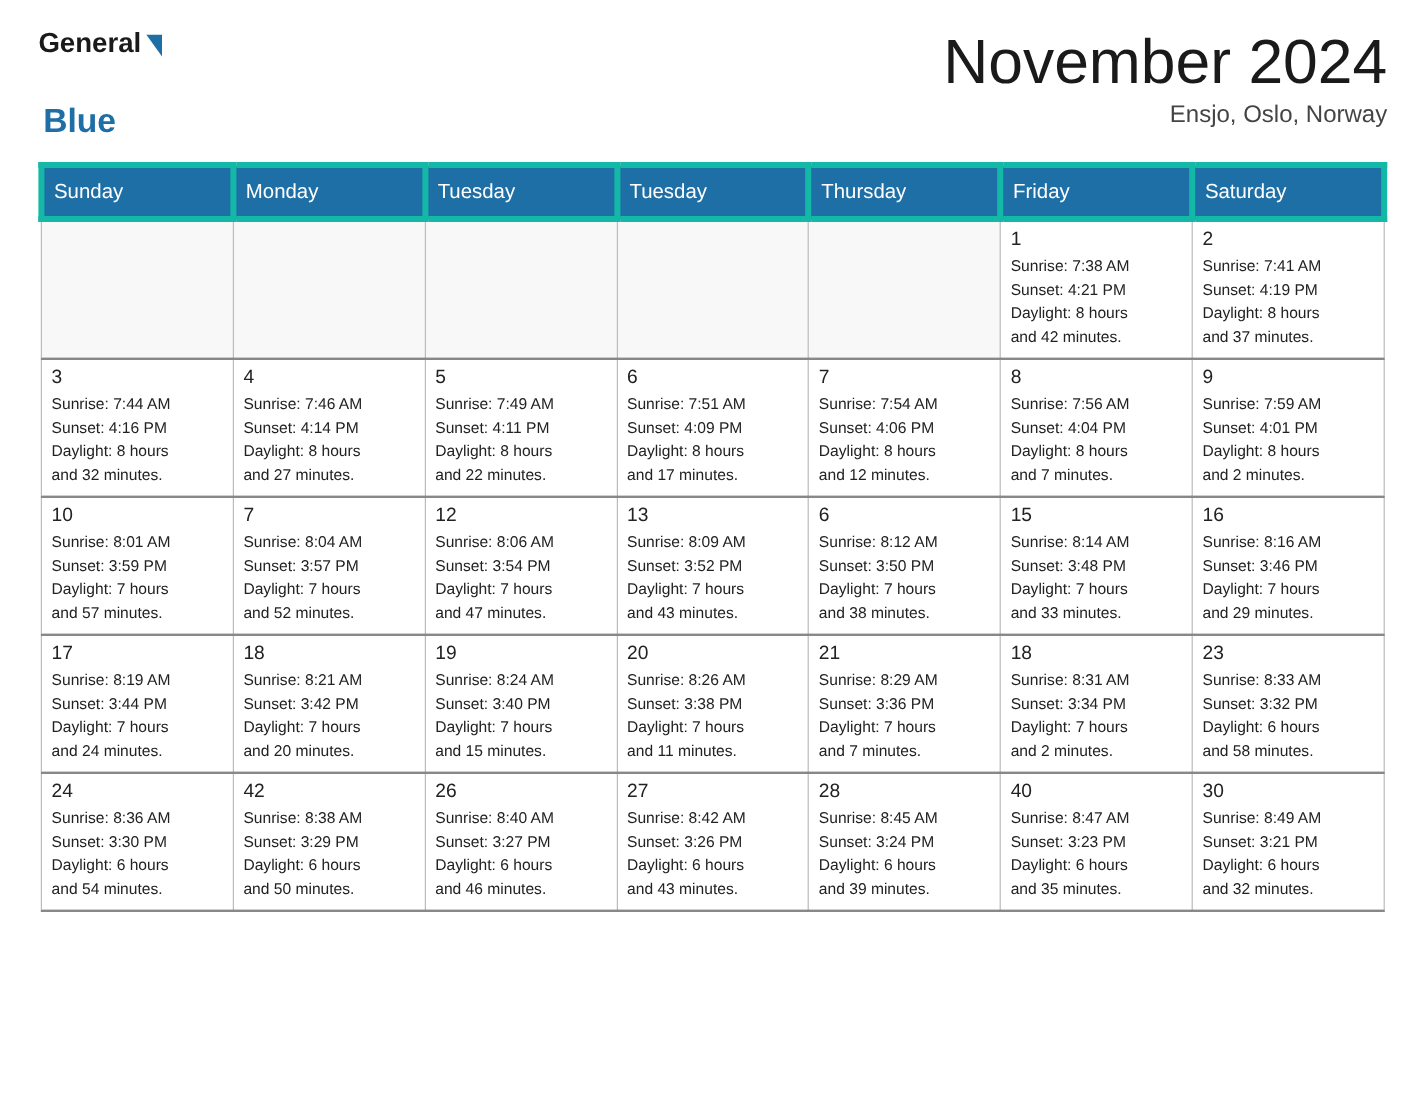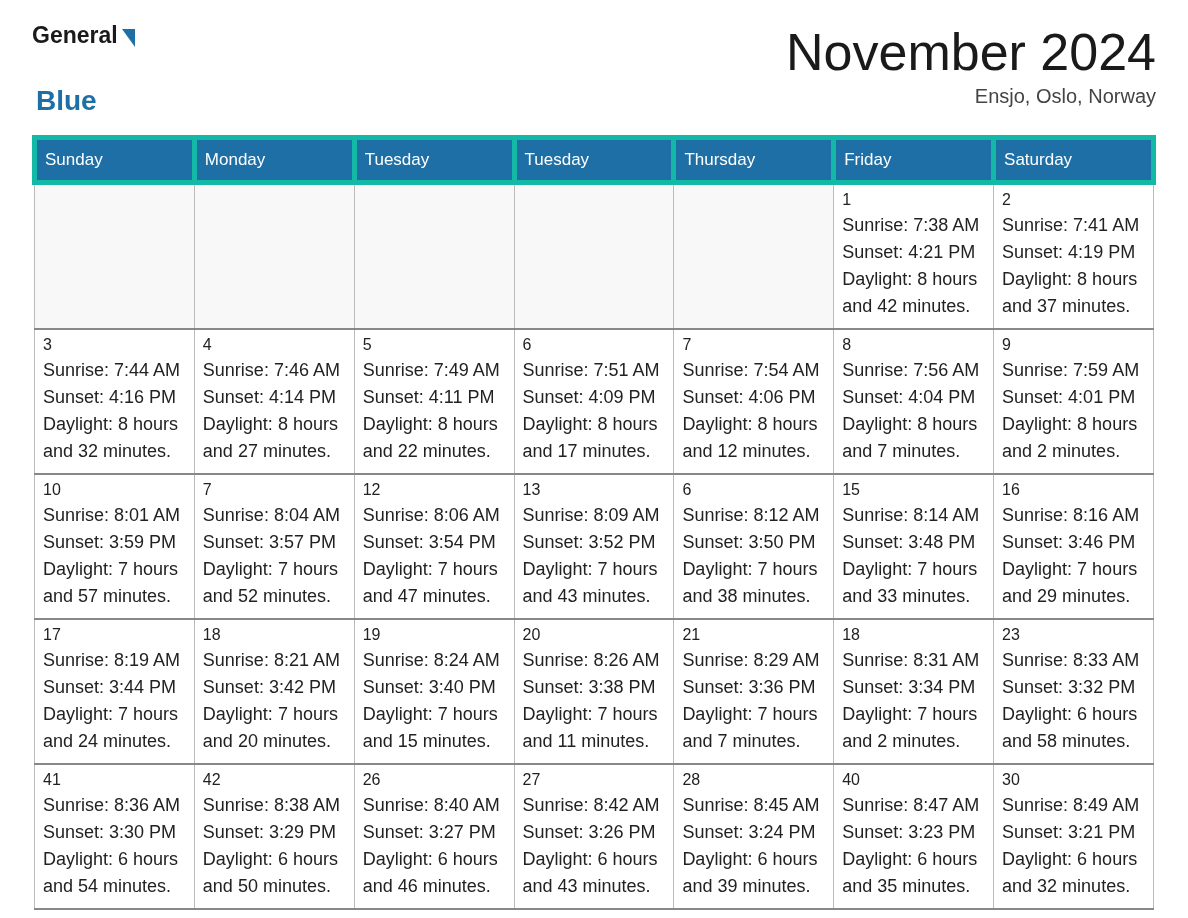--- a/index.html
+++ b/index.html
@@ -100,21 +100,21 @@
     }
 
     .day-number {
       font-size: 16px;
       font-weight: normal;
       margin-bottom: 3px;
       display: block;
     }
 
     .day-info {
-      font-size: 18px;
+      font-size: 13px;
       line-height: 1.5;
       color: #222;
     }
 
     .calendar tbody tr {
       border-bottom: 2px solid #888;
     }
 
     .empty-cell {
       background: #f8f8f8;
@@ -252,21 +252,21 @@
           <span class="day-number">18</span>
           <div class="day-info">Sunrise: 8:31 AM<br>Sunset: 3:34 PM<br>Daylight: 7 hours<br>and 2 minutes.</div>
         </td>
         <td>
           <span class="day-number">23</span>
           <div class="day-info">Sunrise: 8:33 AM<br>Sunset: 3:32 PM<br>Daylight: 6 hours<br>and 58 minutes.</div>
         </td>
       </tr>
       <tr>
         <td>
-          <span class="day-number">41</span>
+          <span class="day-number">24</span>
           <div class="day-info">Sunrise: 8:36 AM<br>Sunset: 3:30 PM<br>Daylight: 6 hours<br>and 54 minutes.</div>
         </td>
         <td>
           <span class="day-number">42</span>
           <div class="day-info">Sunrise: 8:38 AM<br>Sunset: 3:29 PM<br>Daylight: 6 hours<br>and 50 minutes.</div>
         </td>
         <td>
           <span class="day-number">26</span>
           <div class="day-info">Sunrise: 8:40 AM<br>Sunset: 3:27 PM<br>Daylight: 6 hours<br>and 46 minutes.</div>
         </td>

